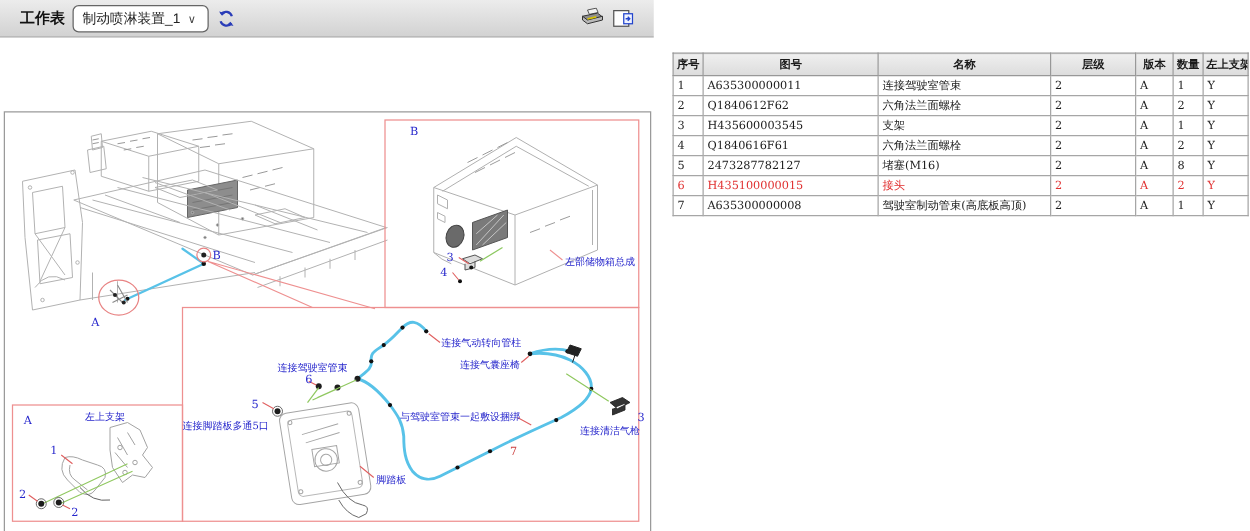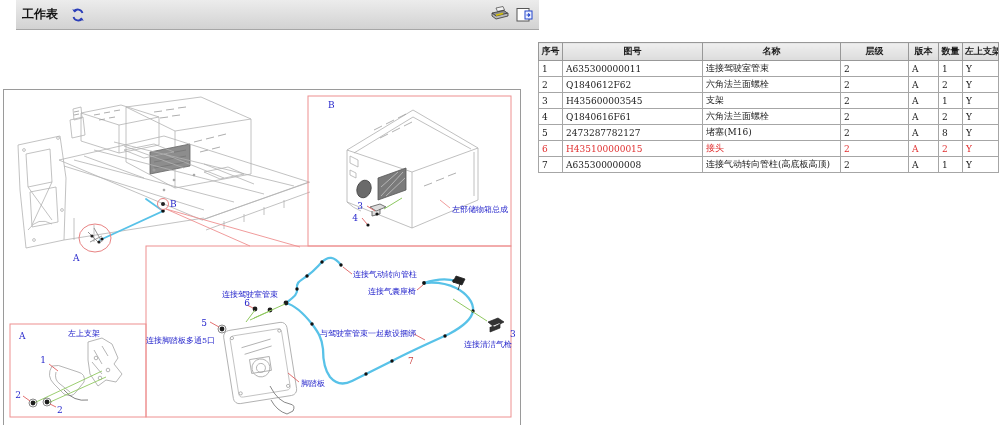--- a/index.html
+++ b/index.html
@@ -1,21 +1,21 @@
 <!DOCTYPE html>
 <html><head>
 <meta charset="utf-8">
 <style>
   html,body{margin:0;padding:0;background:#fff;}
   .app{position:relative;width:1000px;height:425px;overflow:hidden;background:#fff;
        font-family:"Liberation Sans",sans-serif;}
   
   .toolbar{position:absolute;top:0;height:30px;background:linear-gradient(#ececec,#d2d2d2);
            border-bottom:1px solid #a6a6a6;display:flex;align-items:center;}
-  .tb-left{left:16px;width:523px;padding:0 6px;box-sizing:border-box;}
+  .tb-left{left:0;width:523px;padding:0 16px;box-sizing:border-box;}
   .tb-label{font-weight:bold;font-size:12px;color:#111;margin-right:6px;white-space:nowrap;}
   .dropdown{height:20px;min-width:96px;background:#fff;border:1.5px solid #666;border-radius:5px;
             display:flex;align-items:center;padding:0 4px 0 7px;font-size:11px;color:#222;}
   .dropdown .chev{margin-left:6px;font-size:9px;color:#444;}
   .icon-btn{display:inline-block;margin-left:6px;cursor:pointer;line-height:0;}
   .spacer{flex:1;}
   
   .panel-left{position:absolute;left:0;top:0;width:529px;height:425px;}
   .frame{position:absolute;left:3px;top:89px;width:516px;height:345px;border:1px solid #9a9a9a;background:#fff;}
   svg text{font-family:"DejaVu Serif","Liberation Serif",serif;}
@@ -33,20 +33,24 @@
   tr.hl td{color:#e03030;}
 </style>
 </head>
 <body>
 
 <div class="app">
 
   <div class="panel-left">
     <div class="toolbar tb-left">
       <span class="tb-label">工作表</span>
+      <div class="dropdown">
+        <span>制动喷淋装置_1</span>
+        <span class="chev">∨</span>
+      </div>
       <span class="icon-btn">
         <svg width="16" height="16" viewBox="0 0 16 16">
           <path d="M12.5,6 A5,5 0 0 0 3.8,4.4" fill="none" stroke="#2a3db8" stroke-width="1.8"></path>
           <path d="M3.5,10 A5,5 0 0 0 12.2,11.6" fill="none" stroke="#2a3db8" stroke-width="1.8"></path>
           <path d="M2.2,2.2 L4.6,5.6 L7.2,3.4 Z" fill="#2a3db8"></path>
           <path d="M13.8,13.8 L11.4,10.4 L8.8,12.6 Z" fill="#2a3db8"></path>
         </svg>
       </span>
       <span class="spacer"></span>
       <span class="icon-btn">
@@ -321,21 +325,21 @@
           <td>H435100000015</td>
           <td>接头</td>
           <td>2</td>
           <td>A</td>
           <td>2</td>
           <td>Y</td>
         </tr>
         <tr>
           <td>7</td>
           <td>A635300000008</td>
-          <td>连接气动转向管柱(高底板高顶)</td>
+          <td>驾驶室制动管束(高底板高顶)</td>
           <td>2</td>
           <td>A</td>
           <td>1</td>
           <td>Y</td>
         </tr>
       </tbody>
     </table>
   </div>
 </div>
 

